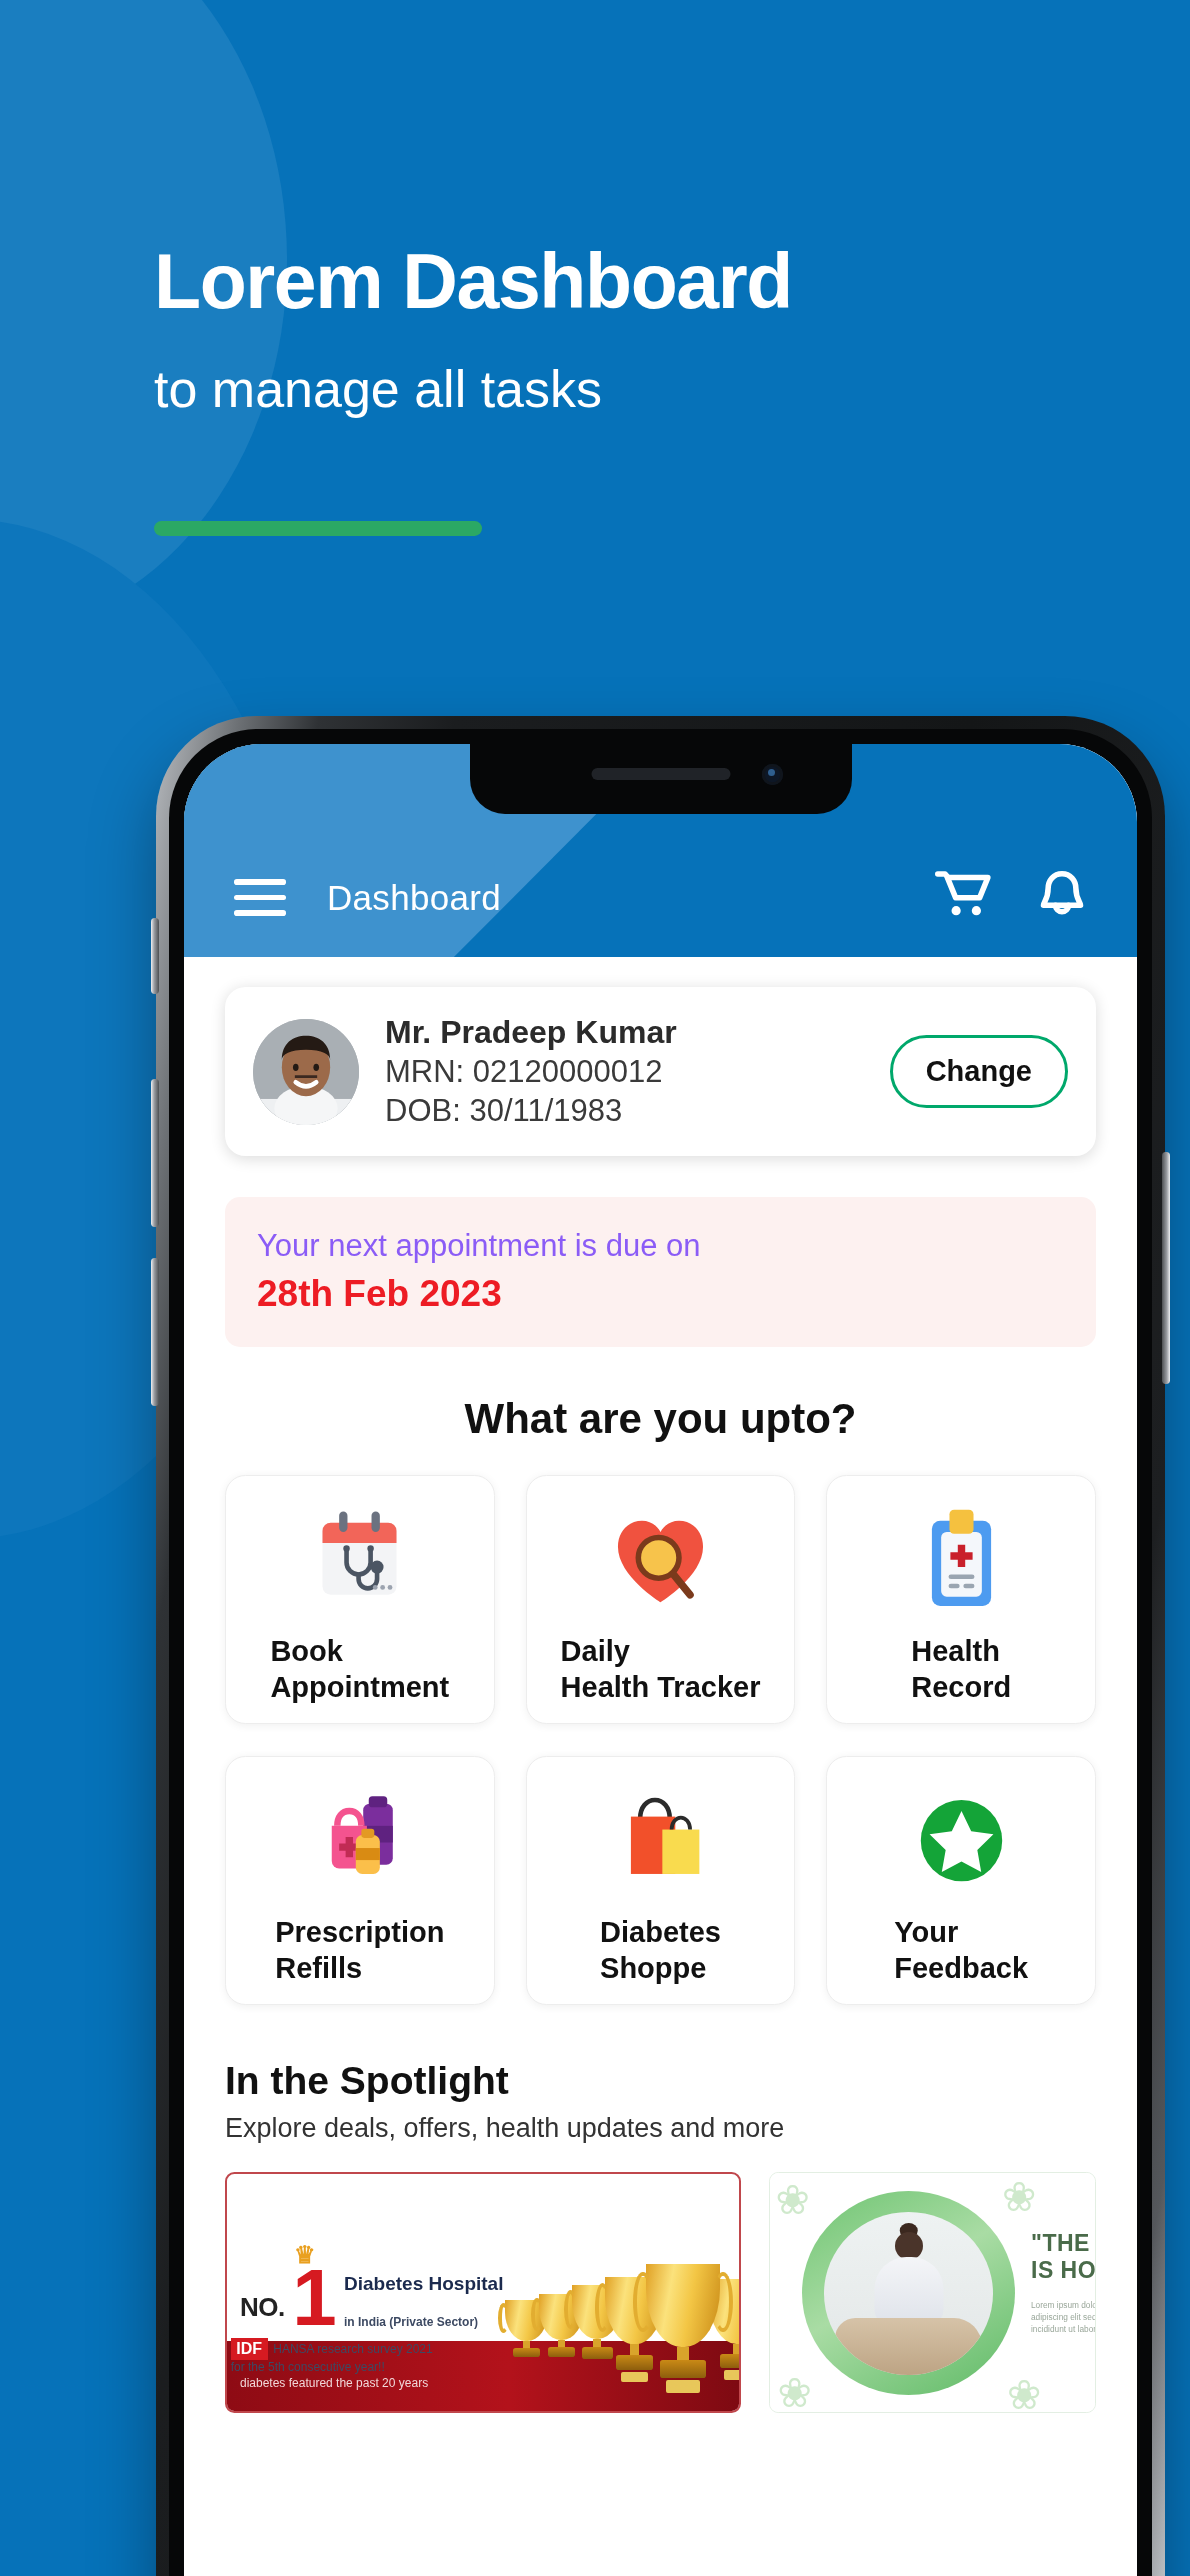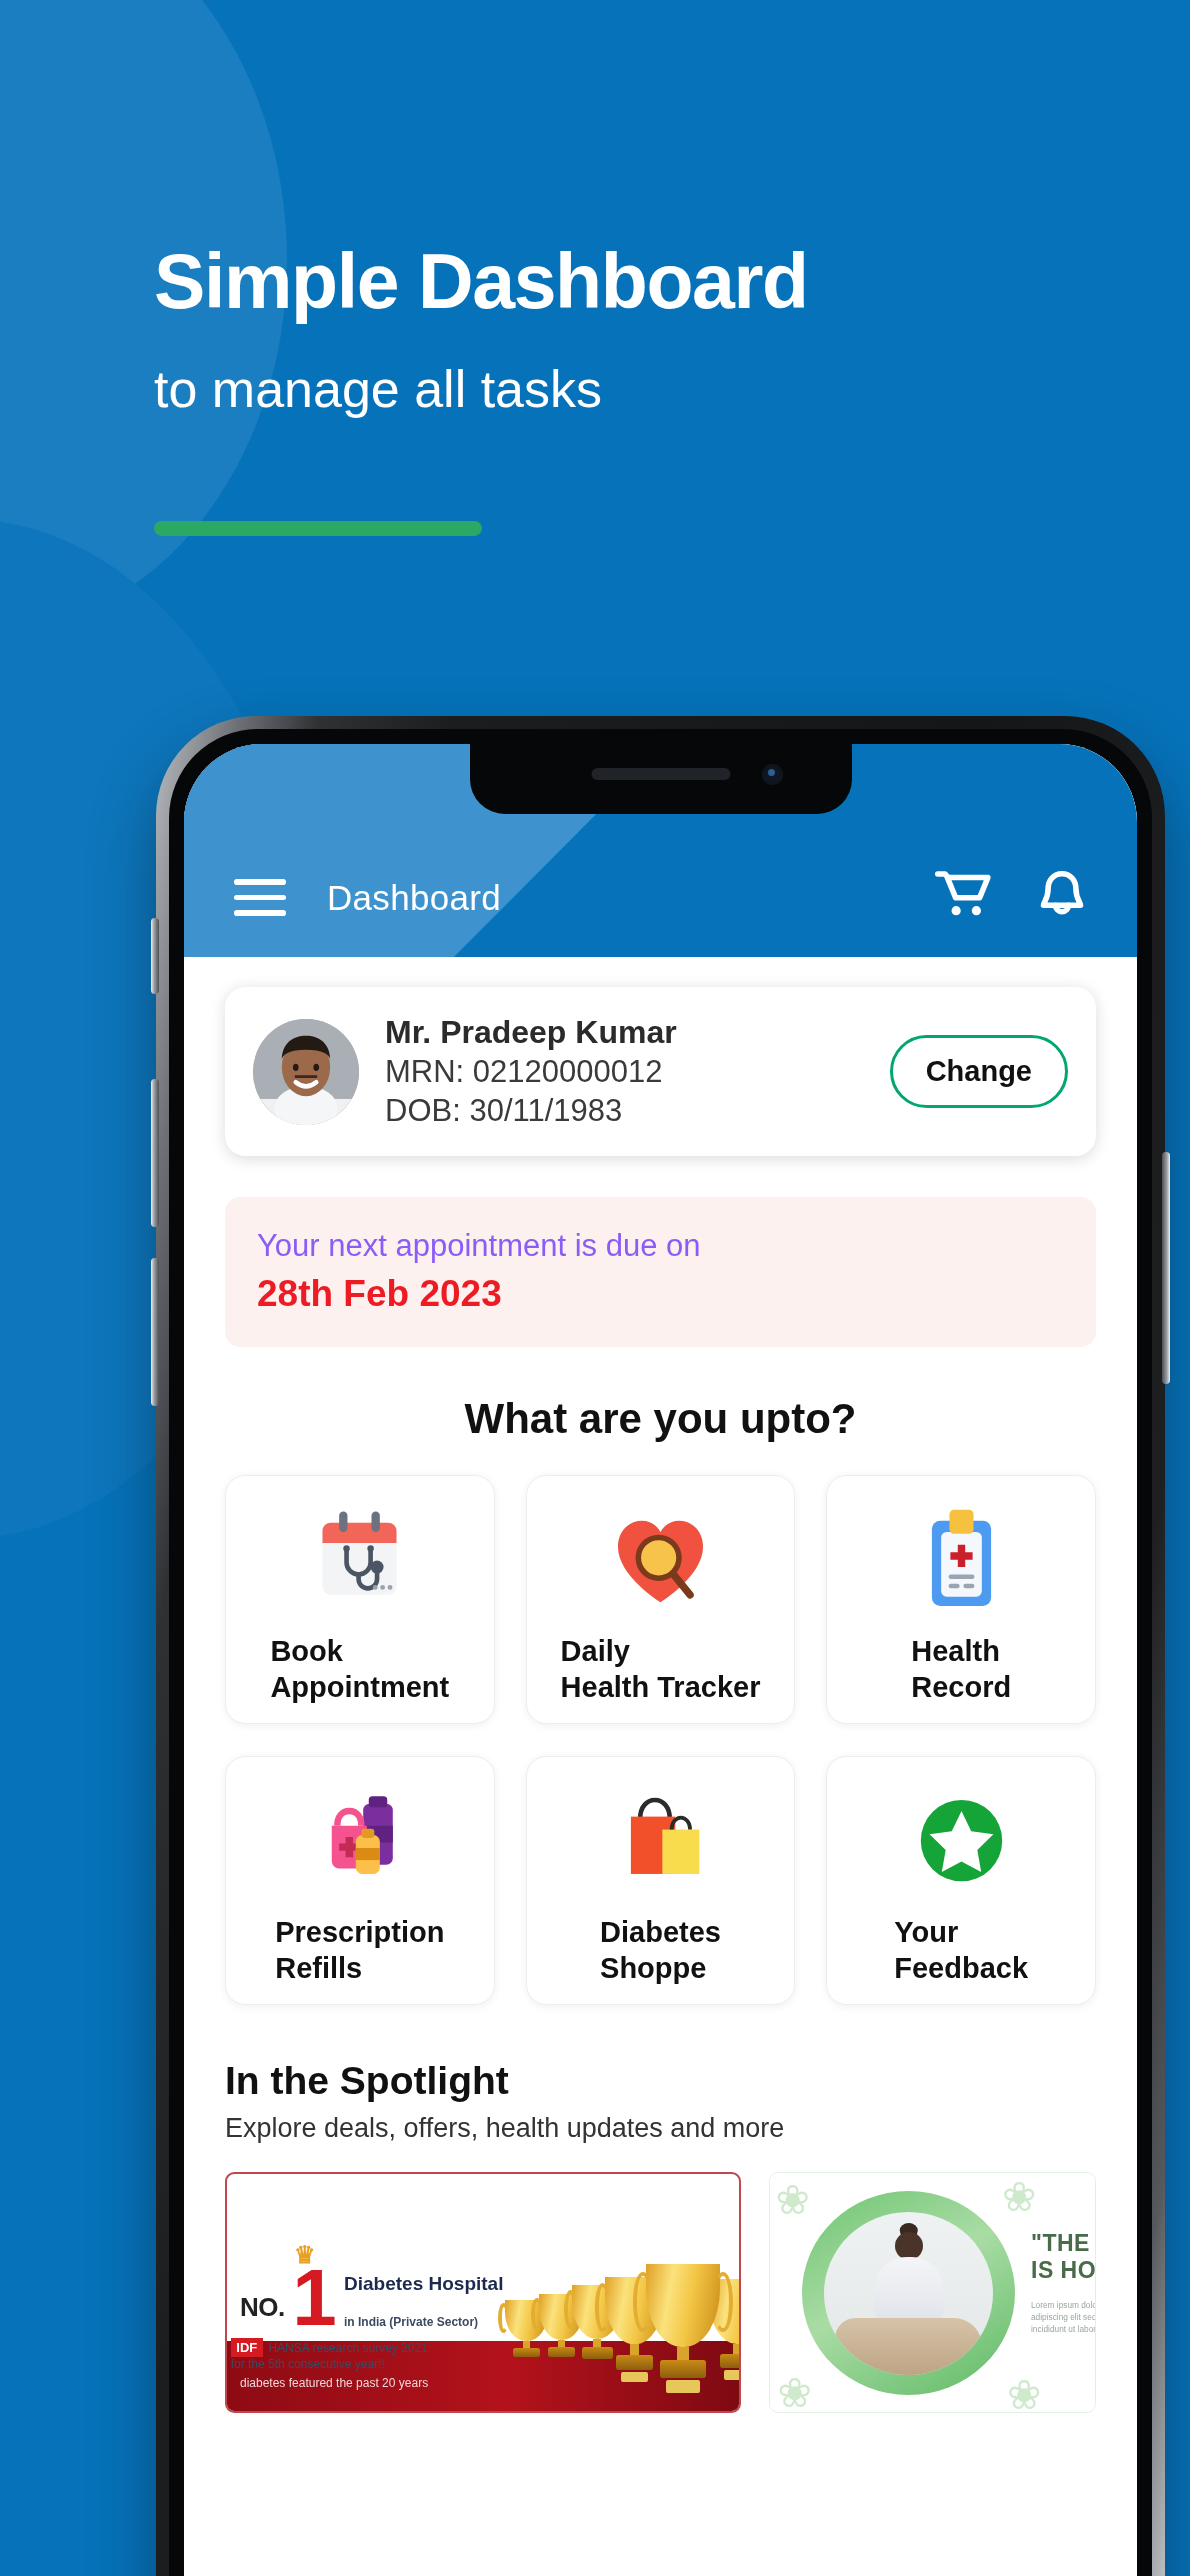--- a/index.html
+++ b/index.html
@@ -209,21 +209,21 @@
   #spot1-red-strip { position:absolute; left:0; right:0; bottom:0; height:70px;
     background:linear-gradient(90deg,#8E0B14 0%,#B3121B 55%,#7E0A12 100%); }
   #spot1-text { position:absolute; left:0; top:93px; width:315px; }
   #spot1-no1-row { display:flex; align-items:flex-end; gap:7.4px; padding-left:13px;}
   #spot1-no { font-size:26px; font-weight:bold; color:#222; letter-spacing:-0.5px; padding-bottom:5.6px;}
   #spot1-one { font-size:80px; font-weight:bold; color:#D61A21; line-height:.78; position:relative;}
   #spot1-crown { position:absolute; left:1.9px; top:-20.4px; font-size:24px; color:#E9A020; }
   #spot1-head { font-size:19px; font-weight:bold; color:#1b2a4e; padding-bottom:20.4px;}
   #spot1-sub  { font-size:12px; color:#3d4a63;font-weight:bold; }
   #spot1-note1 { margin-top:9.3px; padding-left:3.7px; font-size:12px; color:#3d4a63; display:flex; gap:5.6px; align-items:center;}
-  #spot1-badge { background:#D61A21; color:#fff; font-size:13px; font-weight:bold; padding:1.9px 5.6px; }
+  #spot1-badge { background:#D61A21; color:#fff; font-size:16px; font-weight:bold; padding:1.9px 5.6px; }
   #spot1-note2 { padding-left:3.7px; font-size:12px; color:#3d4a63; }
   #spot1-bottomtext { position:absolute; left:13px; bottom:20.4px; font-size:12px; color:#f0d7d8;}
   .trophy { position:absolute; bottom:32px; }
   .trophy-cup {
     width:100%; height:64%;
     background:linear-gradient(100deg,#E0A024 0%,#FBE27C 32%,#F3C645 58%,#C98A16 100%);
     border-radius:0 0 48% 48%/0 0 70% 70%;
   }
   .trophy-stem { width:16%; height:10%; margin:0 auto; background:#D9A42B; }
   .trophy-base { width:62%; height:14%; margin:0 auto;
@@ -266,21 +266,21 @@
   #spot2-q2 { font-size:23px; font-weight:bold; color:#4a6b4a; letter-spacing:0.5px; white-space:nowrap;}
   #spot2-q3 { margin-top:15px; font-size:8.3px; color:#9aa79a; line-height:1.5; }
 </style>
 </head>
 <body>
 
 <div id="bg-blob"></div>
 <div id="bg-blob2"></div>
 
 <div id="promo">
-  <div id="promo-title">Simple Dashboard</div>
+  <div id="promo-title">Lorem Dashboard</div>
   <div id="promo-subtitle">to manage all tasks</div>
   <div id="promo-rule"></div>
 </div>
 
 <div id="phone">
   <div id="phone-frame"></div>
   <div class="side-btn" id="btn-silence"></div>
   <div class="side-btn" id="btn-vol-up"></div>
   <div class="side-btn" id="btn-vol-dn"></div>
   <div id="btn-power"></div>

